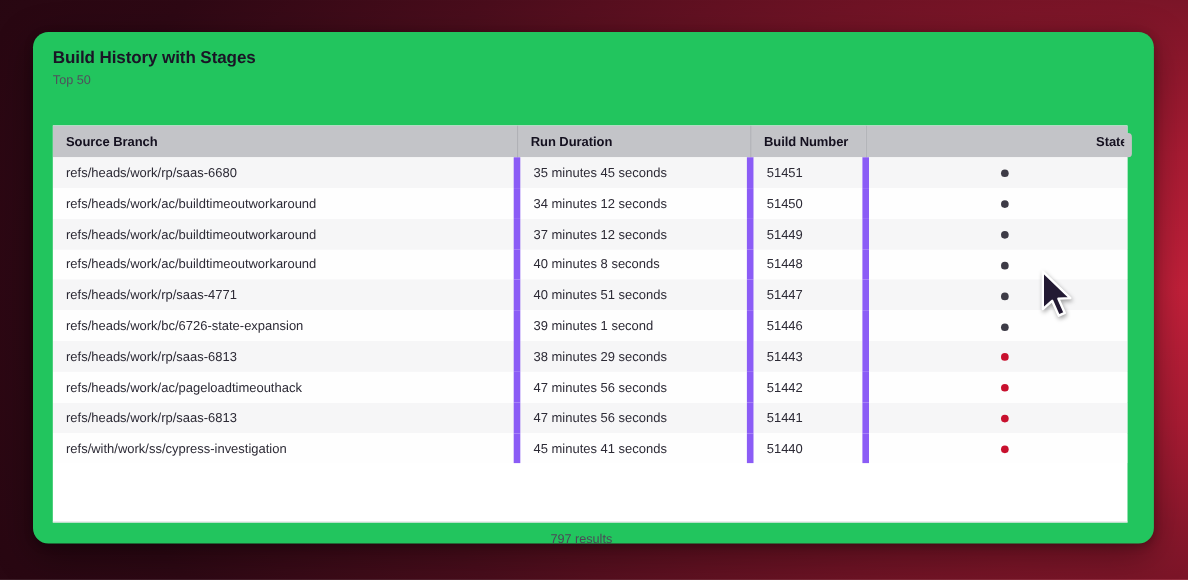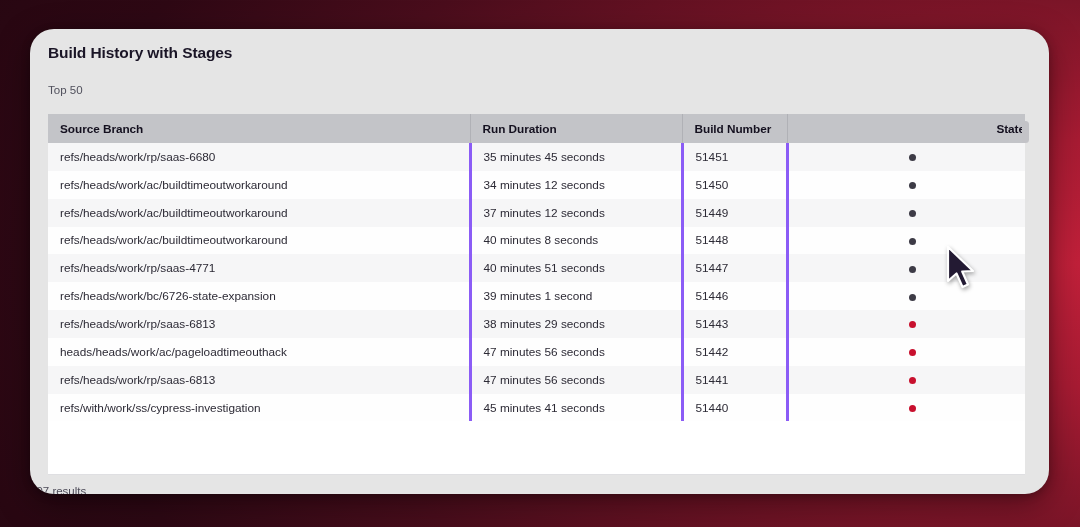--- a/index.html
+++ b/index.html
@@ -18,42 +18,42 @@
       linear-gradient(90deg, #2a0712 0%, #3a0a18 40%, #8e1a2e 85%, #b81f38 100%);
   }
 
   
   .card {
     position: absolute;
     left: 30px;
     top: 29px;
     width: 1019px;
     height: 465px;
-    background: #e5e5e5;
-    border-radius: 24px;
+    background: #22c55e;
+    border-radius: 14px;
     box-shadow: 0 10px 34px rgba(0,0,0,0.40), 0 2px 8px rgba(0,0,0,0.25);
     overflow: hidden;
   }
 
   .card-header {
     padding: 14px 0 0 18px;
   }
 
   .card-title {
     font-size: 15.5px;
     font-weight: bold;
     color: #1a1526;
     letter-spacing: -0.1px;
     line-height: 20px;
   }
 
   .card-subtitle {
     font-size: 11.5px;
     color: #50505c;
-    margin-top: 20px;
+    margin-top: 3px;
     line-height: 15px;
   }
 
   
   .table-wrap {
     position: absolute;
     left: 18px;
     top: 85px;
     width: 977px;
     height: 361px;
@@ -78,21 +78,21 @@
     letter-spacing: -0.05px;
     border-right: 1px solid #b0b1b6;
   }
   table.grid th:last-child { border-right: none; text-align: right; }
 
   table.grid td {
     font-size: 11.8px;
     color: #2c2a35;
     height: 27.85px;
     padding: 0 0 0 12px;
-    border-right: 3px solid #8b5cf6;
+    border-right: 6px solid #8b5cf6;
     white-space: nowrap;
     overflow: hidden;
     vertical-align: middle;
   }
   table.grid td:last-child { border-right: none; }
 
   table.grid tbody tr:nth-child(odd)  td { background: #f6f6f7; }
   table.grid tbody tr:nth-child(even) td { background: #fefefe; }
 
   .col-branch   { width: 422px; }
@@ -142,21 +142,21 @@
   }
 
   
   .card-footer {
     position: absolute;
     left: 0;
     top: 452px;
     width: 1019px;
     height: 24px;
     padding-right: 22px;
-    text-align: left;
+    text-align: center;
   }
   .results-count {
     font-size: 11.5px;
     color: #4c4a57;
   }
 
   
   .cursor {
     position: absolute;
     left: 944px;
@@ -230,21 +230,21 @@
             <td>51446</td>
             <td class="state-cell"><span class="dot dark" style="background: rgb(61, 59, 70);"></span></td>
           </tr>
           <tr>
             <td>refs/heads/work/rp/saas-6813</td>
             <td>38 minutes 29 seconds</td>
             <td>51443</td>
             <td class="state-cell"><span class="dot red" style="background: rgb(200, 16, 46);"></span></td>
           </tr>
           <tr>
-            <td>heads/heads/work/ac/pageloadtimeouthack</td>
+            <td>refs/heads/work/ac/pageloadtimeouthack</td>
             <td>47 minutes 56 seconds</td>
             <td>51442</td>
             <td class="state-cell"><span class="dot red" style="background: rgb(200, 16, 46);"></span></td>
           </tr>
           <tr>
             <td>refs/heads/work/rp/saas-6813</td>
             <td>47 minutes 56 seconds</td>
             <td>51441</td>
             <td class="state-cell"><span class="dot red" style="background: rgb(200, 16, 46);"></span></td>
           </tr>

